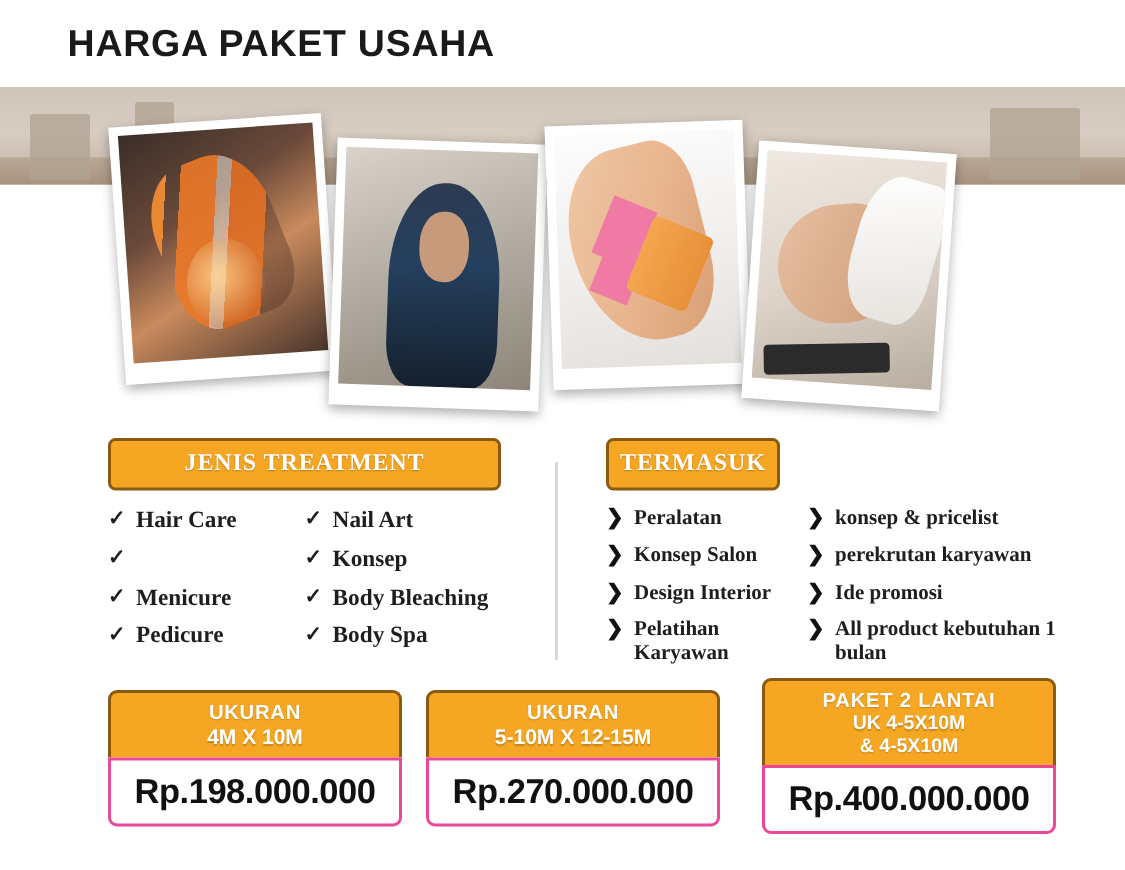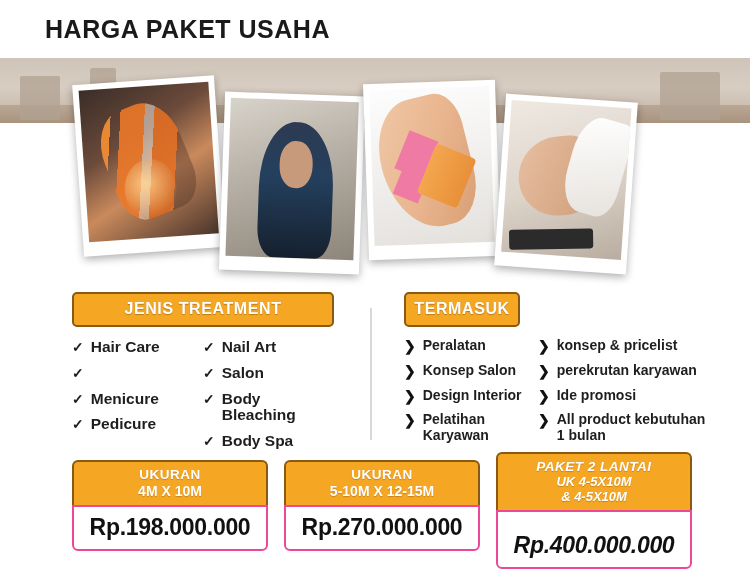--- a/index.html
+++ b/index.html
@@ -117,21 +117,21 @@
     content:""; position:absolute; left:52%; top:8%; width:46%; height:64%;
     background:linear-gradient(160deg,#ffffff,#e6e2dd);
     border-radius:40% 20% 30% 40%; transform:rotate(12deg);
   }
   .p4 .strip {
     position:absolute; left:6%; bottom:4%; width:70%; height:13%;
     background:#2b2b2b; border-radius:3px; transform:rotate(-5deg);
   }
 
   
-  .mid { position:relative; width:680px; height:172px; background:#fff; }
+  .mid { position:relative; width:680px; height:172px; background:#fff;font-family:Liberation Serif, serif; }
 
   .panel-title {
     background:#f5a623; border:2px solid #8a5a12; border-radius:5px;
     color:#ffffff; font-weight:bold; font-size:16px; letter-spacing:.6px;
     text-align:center; padding:6px 0 7px 0;
     text-shadow:0 1px 1px rgba(0,0,0,.25);
   }
 
   .block-left { position:absolute; left:72px; top:4px; width:262px; }
   .block-right { position:absolute; left:404px; top:4px; width:312px; }
@@ -174,22 +174,22 @@
   .card .ctop .l3 { font-size:13px; font-weight:bold; margin-top:0px; }
   .card .cbot {
     background:#ffffff; border:2px solid #ec4899; border-radius:0 0 6px 6px;
     text-align:center; padding:7px 2px 8px 2px;
   }
   .card .cbot .price {
     font-size:23px; font-weight:bold; color:#111; letter-spacing:-0.3px;
   }
   .c1 { left:72px; top:0px; }
   .c2 { left:284px; top:0px; }
-  .c3 { left:496px; top:-8px;font-style:italic; }
-  .c3 .cbot .price { font-size:23px;margin-top:13px; }
+  .c3 { left:508px; top:-8px; }
+  .c3 .cbot .price { font-size:23px; }
 
   .bottombar { position:absolute; left:0; bottom:0; width:750px; height:6px; background:#fff; }
 </style>
 </head>
 <body>
 
 <div class="header">
   <div class="header-left">
     <span class="txt">HARGA PAKET USAHA</span>
   </div>
@@ -241,21 +241,21 @@
           <span>Pedicure</span>
         </div>
       </div>
       <div class="list-col">
         <div class="li">
           <span class="mk">✓</span>
           <span>Nail Art</span>
         </div>
         <div class="li">
           <span class="mk">✓</span>
-          <span>Salon</span>
+          <span>Konsep</span>
         </div>
         <div class="li">
           <span class="mk">✓</span>
           <span>Body Bleaching</span>
         </div>
         <div class="li">
           <span class="mk">✓</span>
           <span>Body Spa</span>
         </div>
       </div>

